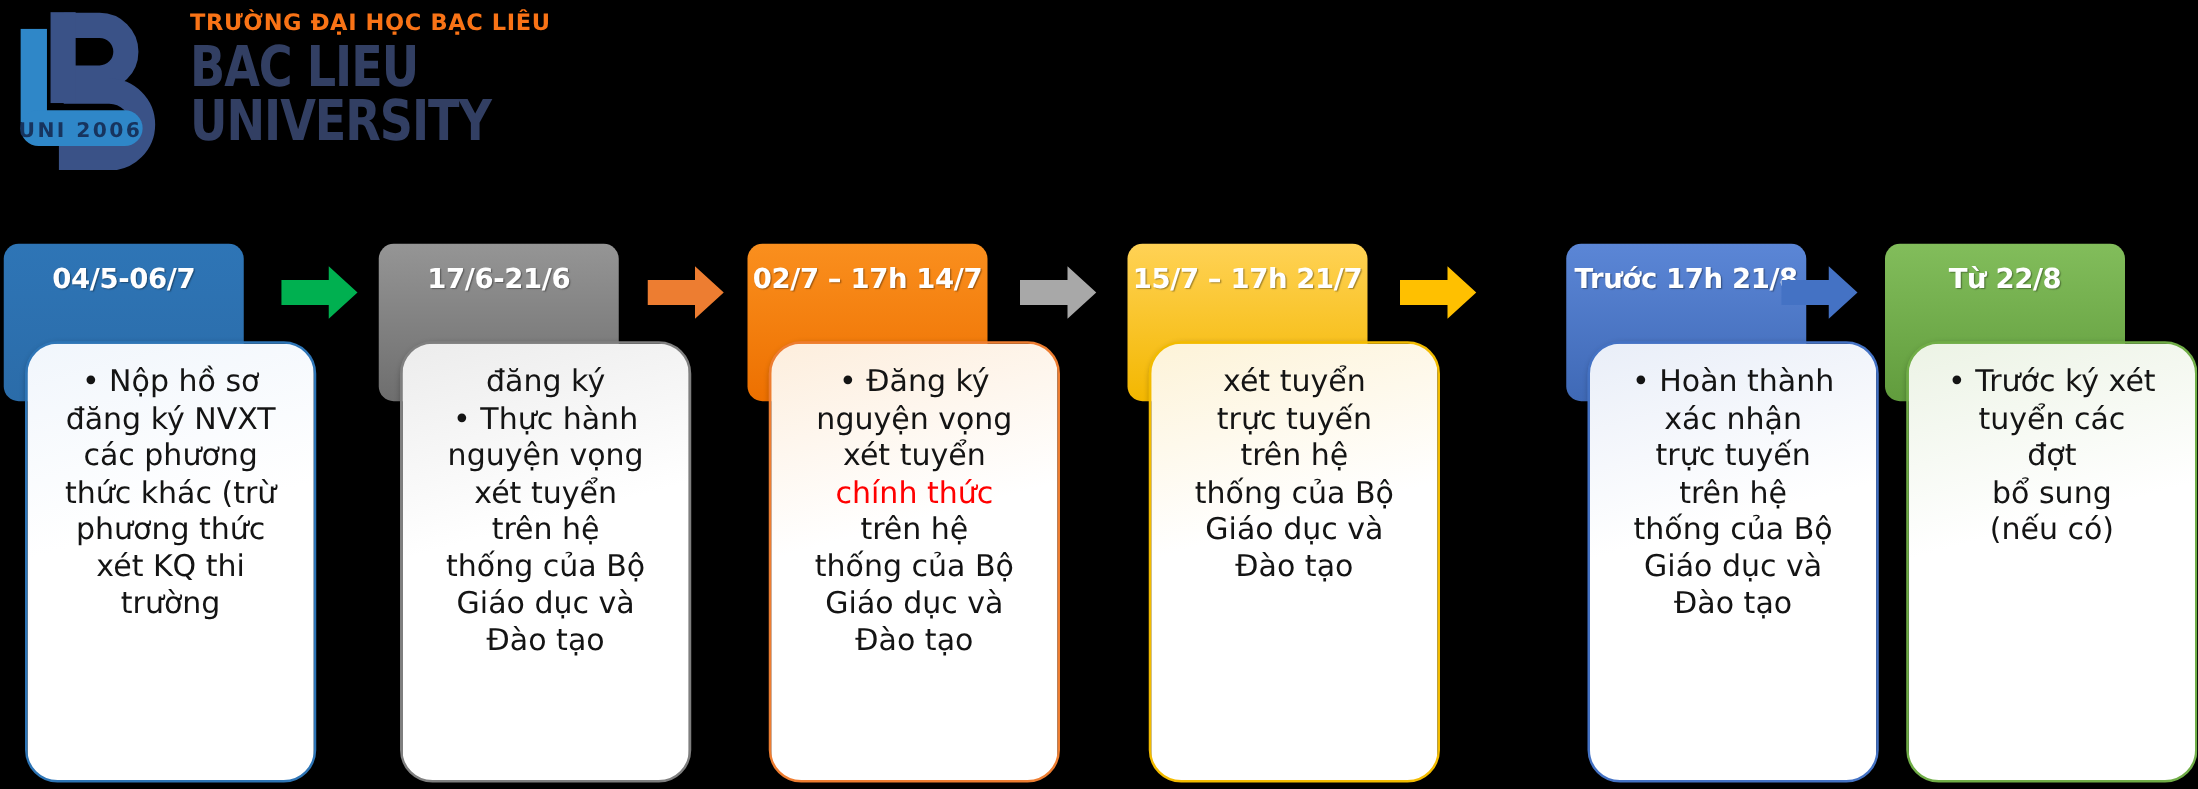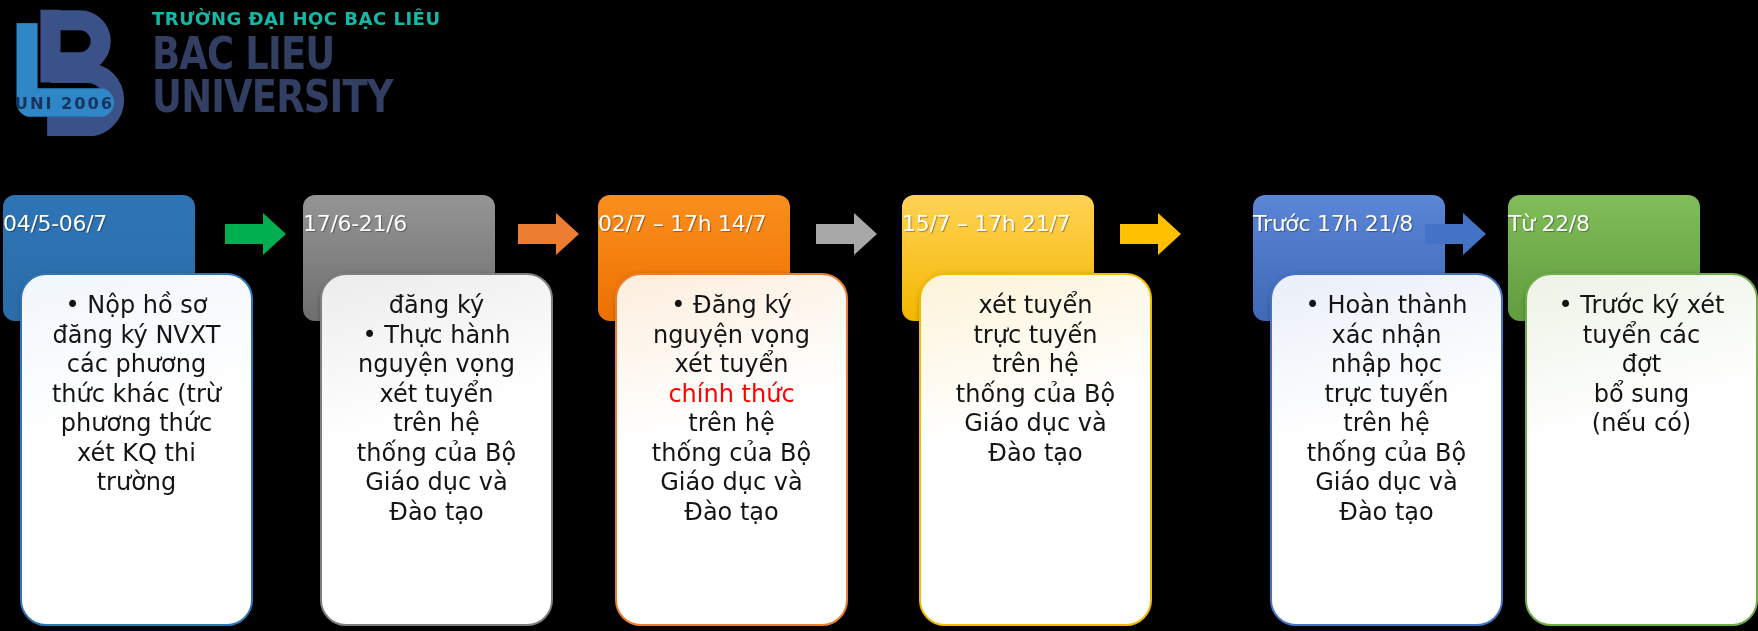--- a/index.html
+++ b/index.html
@@ -3,32 +3,32 @@
 <meta charset="utf-8">
 <style>
   html,body{margin:0;padding:0;background:#000;}
   .stage{position:relative;width:1758px;height:631px;background:#000;overflow:hidden;
          font-family:"DejaVu Sans","Liberation Sans",sans-serif;}
 
   
   .logo{position:absolute;left:8px;top:4px;display:flex;gap:16px;align-items:flex-start;}
   .logo-mark{width:128px;height:132px;display:block;}
   .logo-text{padding-top:4px;}
-  .logo-line1{color:#14b8a6;font-weight:700;font-size:18px;letter-spacing:.5px;white-space:nowrap;}
+  .logo-line1{color:#f97316;font-weight:700;font-size:18px;letter-spacing:.5px;white-space:nowrap;}
   .logo-big{transform:scaleX(.82);transform-origin:left top;margin-top:4px;}
   .logo-line2,.logo-line3{color:#323F63;font-weight:700;font-size:45px;line-height:.95;
         letter-spacing:-1px;white-space:nowrap;}
 
   
   .timeline{position:absolute;left:0;top:0;width:100%;height:100%;}
   .step{position:absolute;top:195px;width:252px;height:435px;}
   .date-box{position:absolute;left:0;top:0;width:192px;height:126px;border-radius:12px;
         background:linear-gradient(180deg,var(--g1),var(--g2));
         box-shadow:3px 3px 4px rgba(0,0,0,.5);}
-  .date-label{margin-top:16px;color:#fff;font-weight:400;font-size:22px;
+  .date-label{margin-top:16px;text-align:center;color:#fff;font-weight:700;font-size:22px;
         letter-spacing:-.3px;white-space:nowrap;
         text-shadow:1px 1px 1px rgba(0,0,0,.35);}
   .card{position:absolute;left:17px;top:78px;width:233px;height:353px;border-radius:26px;
         border:2px solid var(--bd);box-sizing:border-box;
         background:linear-gradient(165deg,var(--tint) 0%,#ffffff 42%);
         box-shadow:2px 3px 6px rgba(0,0,0,.45);}
   .card-body{padding:16px 6px 0 6px;text-align:center;font-size:24px;line-height:29.5px;color:#141414;}
   .arrow{position:absolute;top:211px;width:62px;height:46px;}
 </style>
 </head>
@@ -133,21 +133,20 @@
           <polygon points="0,13 38,13 38,2 61,23 38,44 38,33 0,33" fill="#FFC000"></polygon>
         </svg></div>
       <div class="step" style="left: 1205px; margin-left: 48px; --g1: #5B86D6; --g2: #3F69B6; --bd: #4472C4; --tint: #e9eef8;">
     <div class="date-box">
       <div class="date-label">Trước 17h 21/8</div>
     </div>
     <div class="card">
       <div class="card-body">
             <div>• Hoàn thành</div>
             <div>xác nhận</div>
-            <div>nhập học</div>
             <div>trực tuyến</div>
             <div>trên hệ</div>
             <div>thống của Bộ</div>
             <div>Giáo dục và</div>
             <div>Đào tạo</div>
           </div>
     </div>
   </div>
       <div class="arrow" style="left: 1425px;"><svg viewBox="0 0 62 46" width="62" height="46">
           <polygon points="0,13 38,13 38,2 61,23 38,44 38,33 0,33" fill="#4472C4"></polygon>

